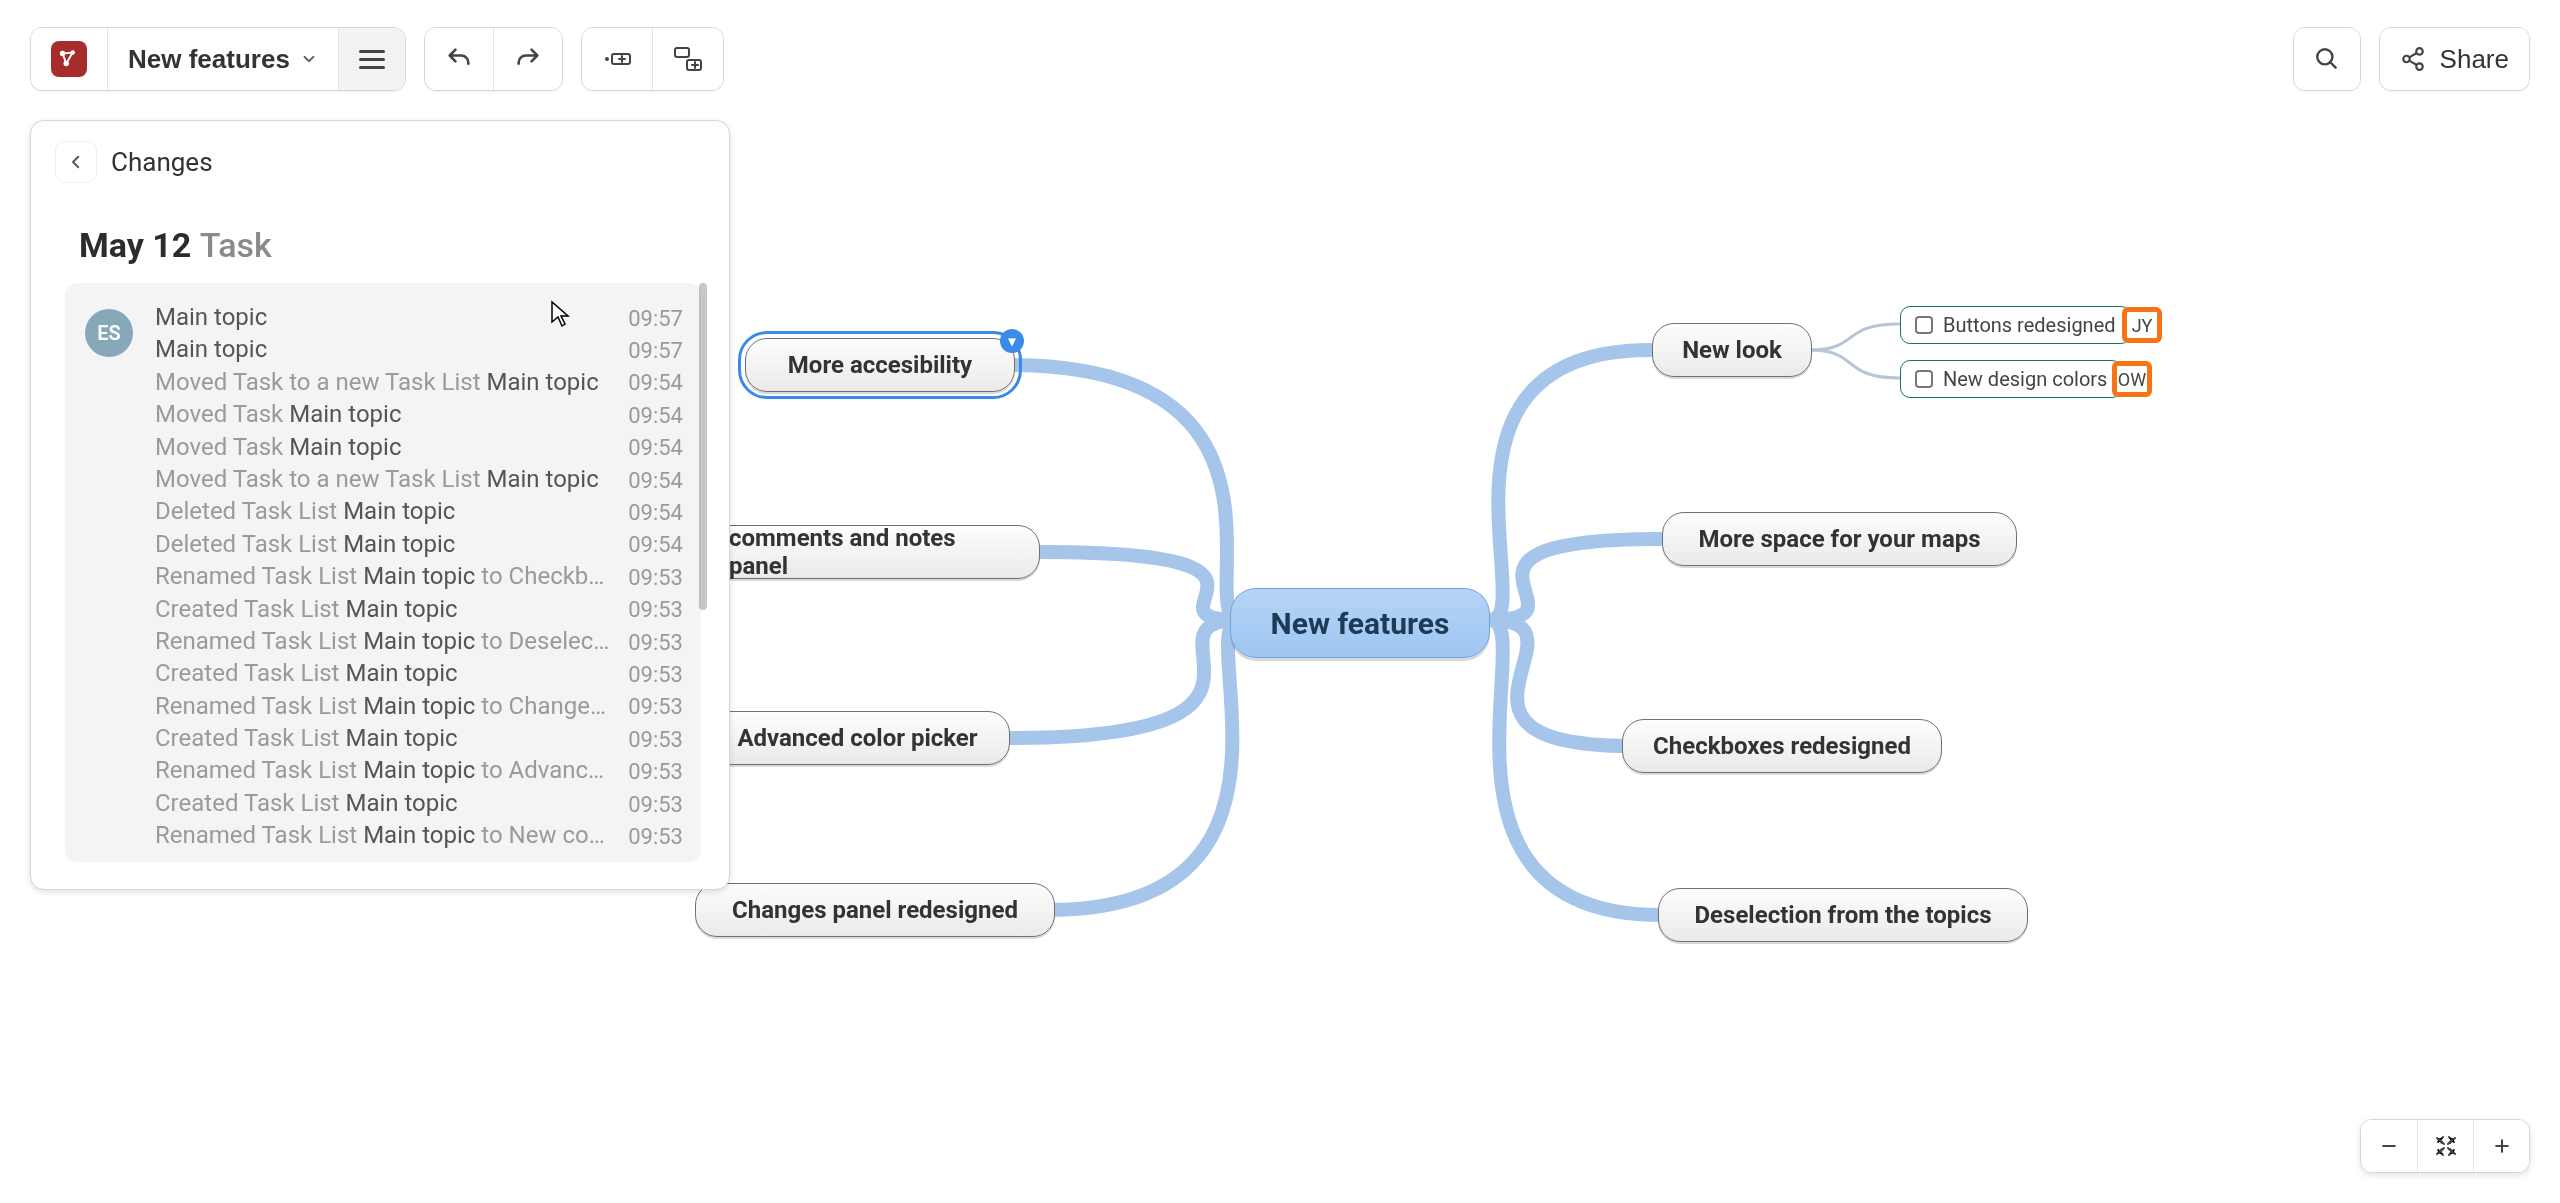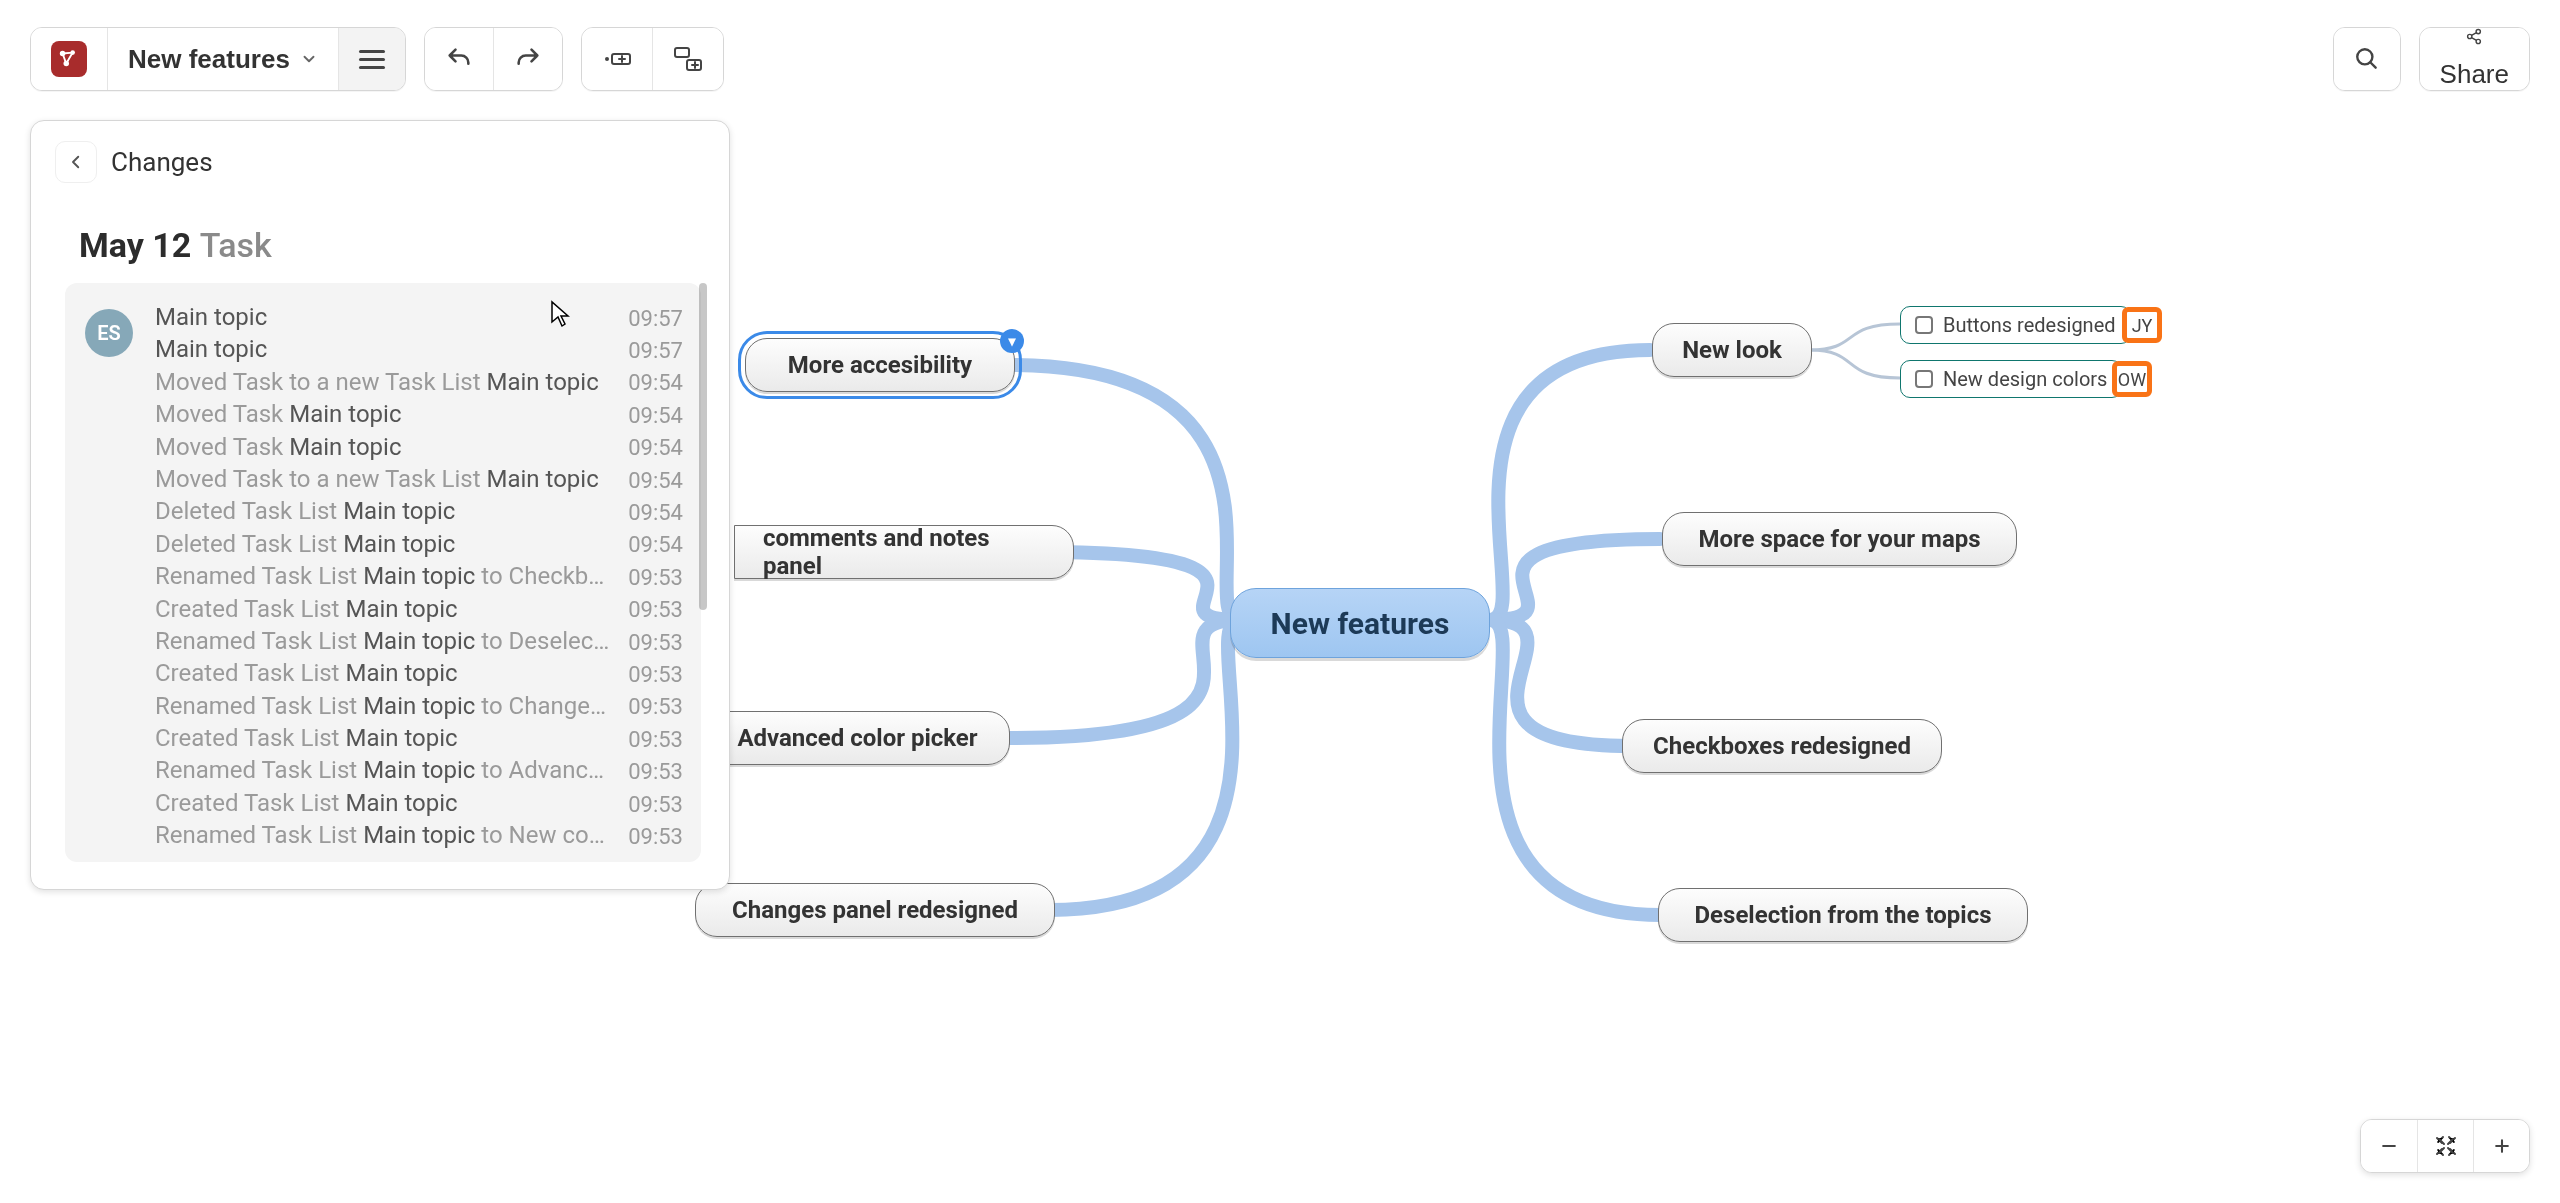--- a/index.html
+++ b/index.html
@@ -22,21 +22,21 @@
   
   .toolbar{position:absolute;left:0;top:0;right:0;height:100px;display:flex;align-items:center;padding:18px 30px 0 30px;gap:18px;}
   .btn-group{display:flex;align-items:center;border:1px solid var(--border);border-radius:12px;background:#fff;box-shadow:0 1px 0 rgba(0,0,0,.04);overflow:hidden;height:64px;}
   .btn{display:flex;align-items:center;justify-content:center;padding:0 20px;height:100%;background:#fff;border:none;cursor:pointer;font-size:26px;color:#555;}
   .btn + .btn{border-left:1px solid var(--border2);}
   .logo{width:36px;height:36px;border-radius:8px;background:#a82c2c;display:inline-flex;align-items:center;justify-content:center;color:#fff;font-weight:700;font-size:18px;}
   .doc-title{font-weight:700;color:#333;font-size:26px;display:flex;align-items:center;gap:10px;}
   .hamburger .bar{display:block;width:26px;height:3px;background:#444;border-radius:2px;}
   .hamburger{display:flex;flex-direction:column;gap:5px;background:#f3f3f3;}
   .toolbar-right{margin-left:auto;display:flex;gap:18px;}
-  .share{font-size:26px;color:#333;display:flex;align-items:center;gap:14px;flex-direction:column;}
+  .share{font-size:26px;color:#333;display:flex;align-items:center;gap:14px;}
   
   .panel{position:absolute;left:30px;top:120px;width:700px;height:770px;background:var(--panel);border:1px solid var(--border);border-radius:14px;box-shadow:var(--shadow);padding:20px 18px 12px 24px;display:flex;flex-direction:column;}
   .panel-head{display:flex;align-items:center;gap:14px;padding-bottom:14px;}
   .back-btn{width:42px;height:42px;border-radius:10px;border:1px solid #efefef;display:flex;align-items:center;justify-content:center;color:#555;font-size:22px;cursor:pointer;}
   .panel-title{font-size:26px;color:#333;}
   .date-head{font-size:34px;font-weight:700;margin:28px 0 18px 24px;}
   .date-head .sub{font-weight:500;color:var(--muted);}
   .scroll-area{overflow:hidden;position:relative;flex:1;padding:0 10px 0 0;}
   .scroll-track{position:absolute;right:4px;top:0;width:8px;height:55%;background:rgba(0,0,0,.22);border-radius:4px;}
   .entry{background:#f4f4f4;border-radius:12px;padding:18px 18px 10px 90px;position:relative;margin-left:10px;}
@@ -88,21 +88,21 @@
   </svg>
 
   <div class="node root" style="left:1230px;top:588px;width:260px">
     <span>New features</span>
   </div>
 
   <div class="node selected" style="left:745px;top:338px;width:270px">
     <span>More accesibility</span>
     <span class="handle">▾</span>
   </div>
-  <div class="node" style="left:734px;top:525px;width:340px;border-top-left-radius:0;border-bottom-left-radius:0;">
+  <div class="node" style="left:700px;top:525px;width:340px;border-top-left-radius:0;border-bottom-left-radius:0;">
     <span>comments and notes panel</span>
   </div>
   <div class="node" style="left:705px;top:711px;width:305px">
     <span>Advanced color picker</span>
   </div>
   <div class="node" style="left:695px;top:883px;width:360px">
     <span>Changes panel redesigned</span>
   </div>
 
   <div class="node" style="left:1652px;top:323px;width:160px">

